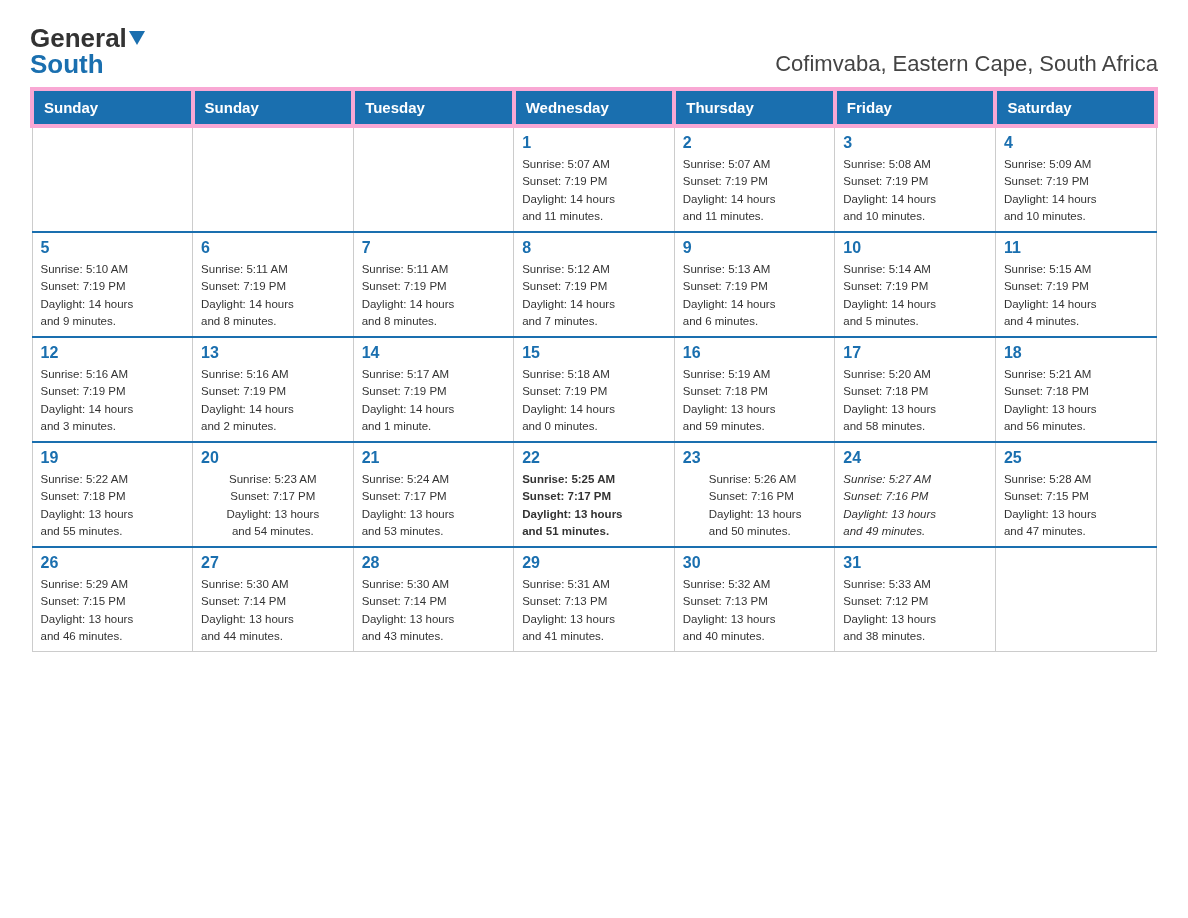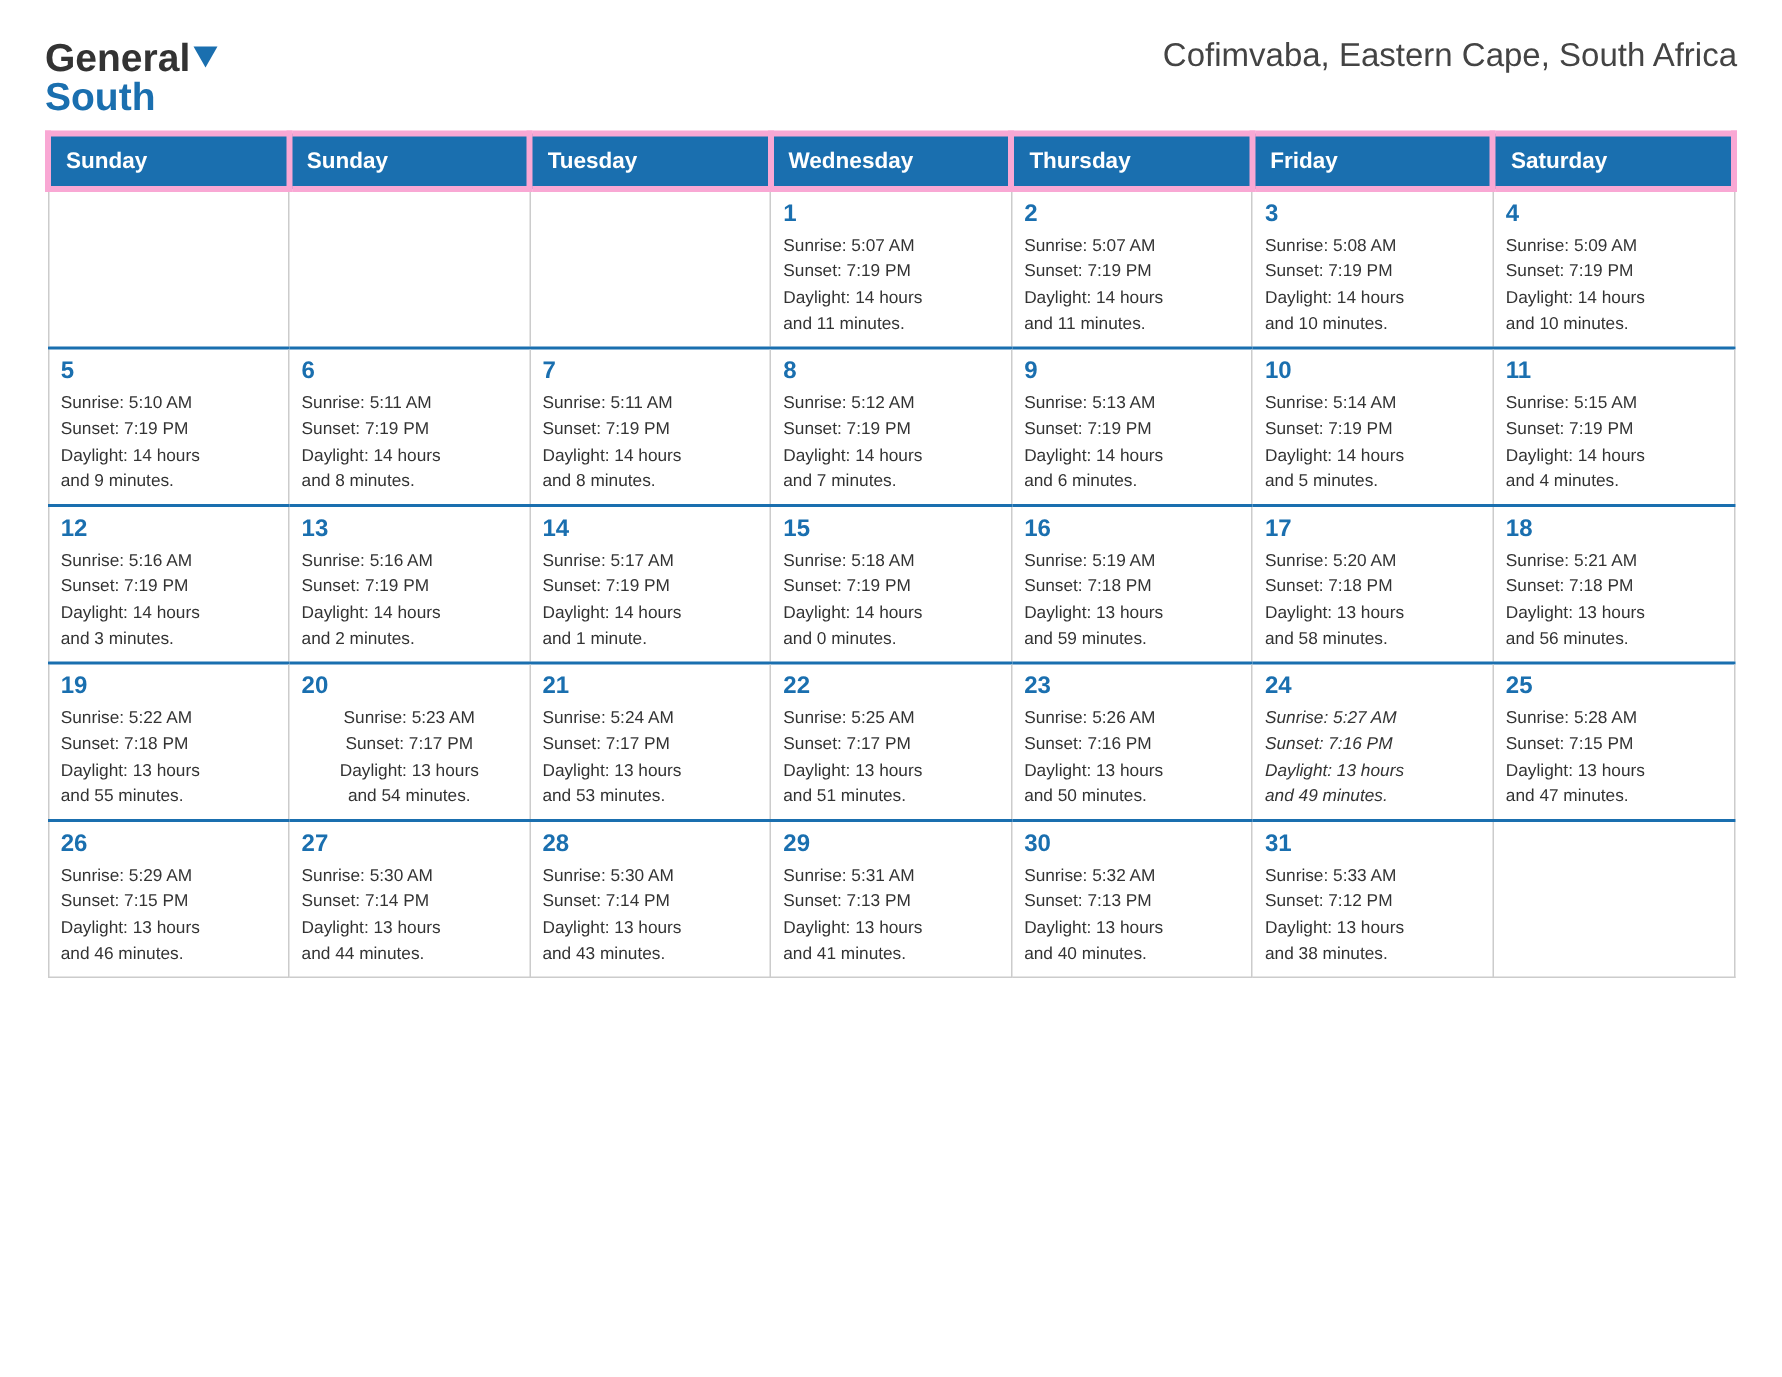--- a/index.html
+++ b/index.html
@@ -6,21 +6,21 @@
     body {
       font-family: Arial, Helvetica, sans-serif;
       background: #fff;
       width: 1188px;
       min-height: 918px;
       padding: 20px 30px 30px 30px;
     }
     .header-row {
       display: flex;
       justify-content: space-between;
-      align-items: flex-start;
+      align-items: flex-end;
       margin-bottom: 10px;
     }
     .logo {
       display: flex;
       flex-direction: column;
       align-items: flex-start;
       padding-top: 5px;
     }
     .logo-text {
       font-size: 26px;
@@ -272,28 +272,28 @@
         </td>
         <td>
           <div class="day-number">21</div>
           <div class="day-info" style="white-space: pre-line;">Sunrise: 5:24 AM
 Sunset: 7:17 PM
 Daylight: 13 hours
 and 53 minutes.</div>
         </td>
         <td>
           <div class="day-number">22</div>
-          <div class="day-info" style="white-space: pre-line;">Sunrise: 5:25 AM
+          <div class="day-info" style="white-space: pre-line; font-weight: bold;">Sunrise: 5:25 AM
 Sunset: 7:17 PM
 Daylight: 13 hours
 and 51 minutes.</div>
         </td>
         <td>
           <div class="day-number">23</div>
-          <div class="day-info" style="white-space: pre-line;">Sunrise: 5:26 AM
+          <div class="day-info" style="white-space: pre-line; margin-left: 26px;">Sunrise: 5:26 AM
 Sunset: 7:16 PM
 Daylight: 13 hours
 and 50 minutes.</div>
         </td>
         <td>
           <div class="day-number">24</div>
           <div class="day-info" style="white-space: pre-line; font-style: italic;">Sunrise: 5:27 AM
 Sunset: 7:16 PM
 Daylight: 13 hours
 and 49 minutes.</div>

